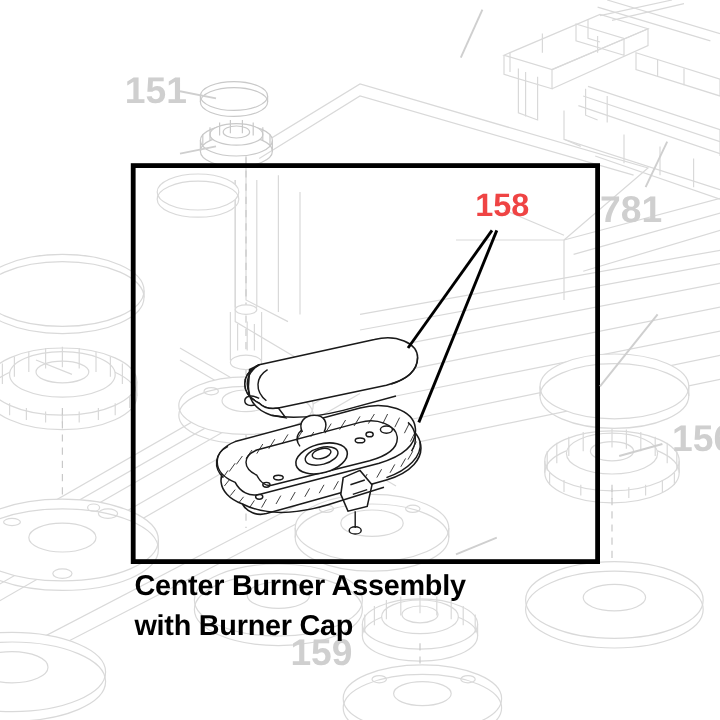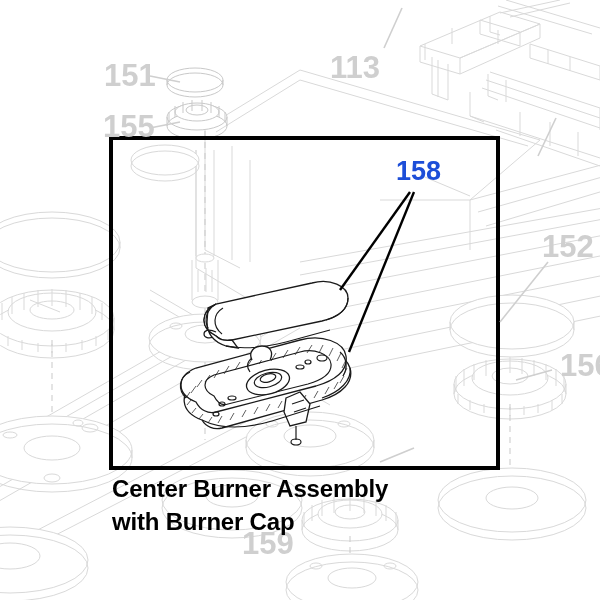--- a/index.html
+++ b/index.html
@@ -42,21 +42,21 @@
     font-family: "Liberation Sans", sans-serif;
     font-weight: bold;
     white-space: nowrap;
     text-align: center;
   }
   .callout.ghost {
     color: #cfcfcf;
     font-size: 31px;
   }
   .callout.primary {
-    color: #1d4ed8;
+    color: #ef4444;
     font-size: 27px;
   }
 </style>
 </head>
 <body>
 
 <div id="stage">
 
   <svg id="artwork" viewBox="0 0 600 600" xmlns="http://www.w3.org/2000/svg">
     <defs>
@@ -375,23 +375,21 @@
       <path class="led" d="M 150 128 L 180 122"></path>
       <path class="led" d="M 384 48 L 402 8"></path>
       <path class="led" d="M 538 156 L 556 118"></path>
       <path class="led" d="M 548 262 L 500 322"></path>
       <path class="led" d="M 552 370 L 516 380"></path>
       <path class="led" d="M 414 448 L 380 462"></path>
     </g>
   </svg>
 
   <div class="callout ghost" style="left:104px; top:58px;">151</div>
-  <div class="callout ghost" style="left:330px; top:50px;">113</div>
-  <div class="callout ghost" style="left:103px; top:109px;">155</div>
+  <div class="callout ghost" style="left:500px; top:157px;">781</div>
   <div class="callout primary" style="left:396px; top:156px;">158</div>
-  <div class="callout ghost" style="left:542px; top:229px;">152</div>
   <div class="callout ghost" style="left:560px; top:348px;">156</div>
   <div class="callout ghost" style="left:242px; top:526px;">159</div>
 
   <div class="caption">Center Burner Assembly
 with Burner Cap</div>
 
 </div>
 
 </body></html>

